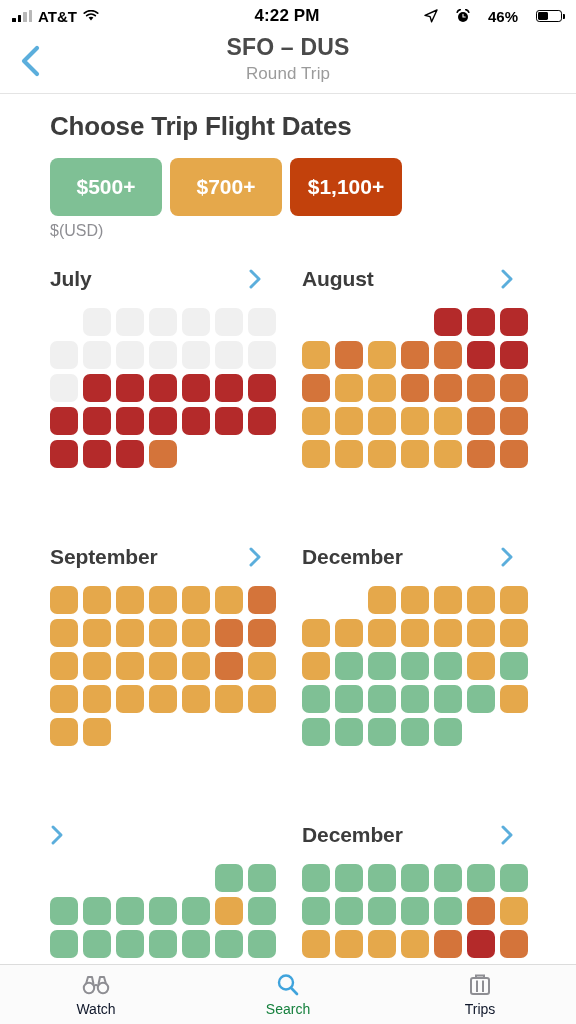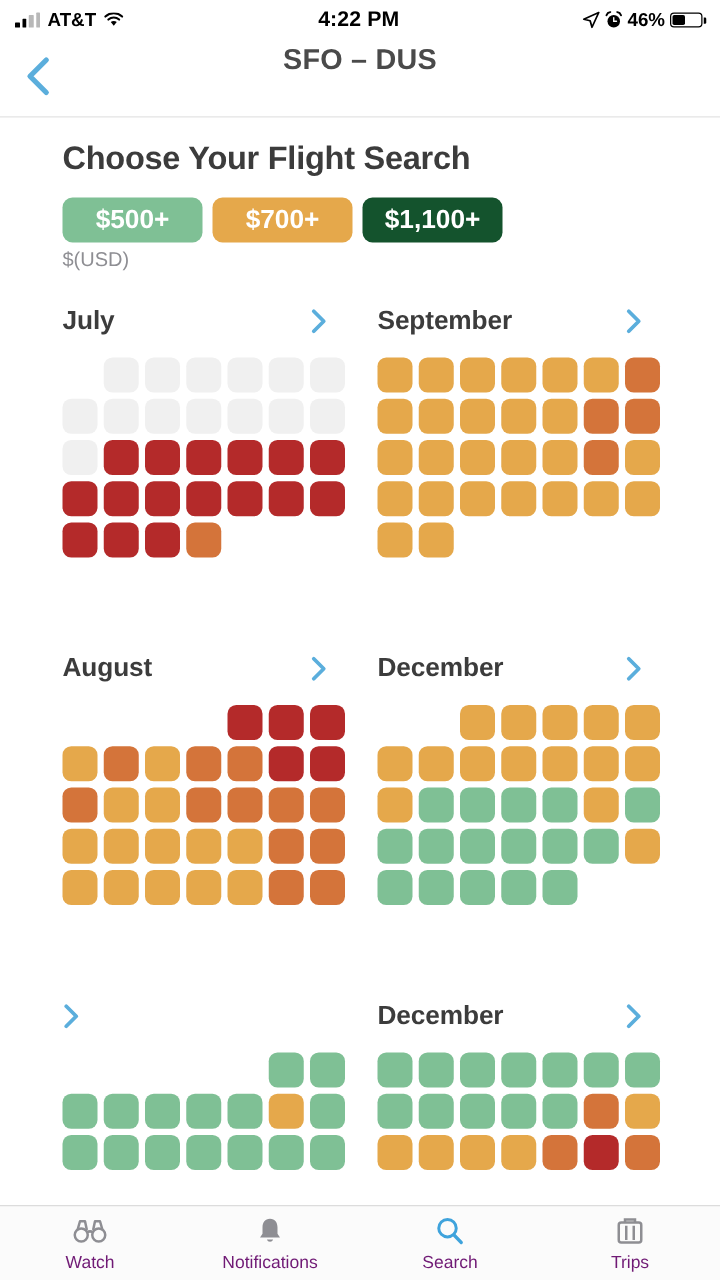--- a/index.html
+++ b/index.html
@@ -12,21 +12,21 @@
     -webkit-font-smoothing:antialiased;
   }
 
   
   .statusbar {
     height:32px; display:flex; align-items:center;
     padding:0 14px 0 12px; font-size:16px; font-weight:700; color:#000;
   }
   .sb-left { display:flex; align-items:center; gap:6px; flex:1; }
   .sb-center { font-size:17px; font-weight:700; letter-spacing:.1px; }
-  .sb-right { display:flex; align-items:center; gap:4px; flex:1; justify-content:flex-end; }
+  .sb-right { display:flex; align-items:center; gap:18px; flex:1; justify-content:flex-end; }
   .signal { display:flex; align-items:flex-end; gap:2px; height:12px; }
   .signal i { width:3.5px; background:#000; border-radius:.5px; display:block; }
   .signal i:nth-child(1){height:4px}
   .signal i:nth-child(2){height:7px}
   .signal i:nth-child(3){height:10px;background:#b8b8b8}
   .signal i:nth-child(4){height:12px;background:#b8b8b8}
   .carrier { font-size:15px; font-weight:600; }
   .wifi { width:16px; height:12px; position:relative; }
   .wifi svg { width:16px; height:12px; display:block; }
   .loc svg, .alarm svg { display:block; }
@@ -55,21 +55,21 @@
   .nav-sub { font-size:17px; color:#9b9b9b; margin-top:3px; letter-spacing:.1px; }
 
   
   .content { position:absolute; top:95px; left:0; right:0; bottom:60px; overflow:hidden; }
   .page-title {
     font-size:26px; font-weight:700; color:#3c3c3c; letter-spacing:-.2px;
     padding:16px 0 0 50px;
   }
   .legend { display:flex; gap:8px; padding:16px 0 0 50px; }
   .chip {
-    height:36px; width:112px; border-radius:8px; color:#fff;
+    height:58px; width:112px; border-radius:8px; color:#fff;
     font-size:21px; font-weight:700; display:flex;
     align-items:center; justify-content:center; cursor:pointer;
   }
   .usd { font-size:16px; color:#8e8e93; padding:6px 0 0 50px; }
 
   
   .months {
     margin-top:24px;
     display:grid; grid-template-columns:252px 252px;
     column-gap:0px; row-gap:0px; padding-left:50px;
@@ -92,22 +92,22 @@
   
   .tabbar {
     position:absolute; left:0; right:0; bottom:0; height:60px;
     background:#fbfbfb; border-top:1px solid #dcdcdc;
     display:flex; align-items:center;
   }
   .tab {
     flex:1; display:flex; flex-direction:column; align-items:center;
     justify-content:center; gap:3px; cursor:pointer; height:100%;
   }
-  .tab-label { font-size:14px; color:#701a75; }
-  .tab.active .tab-label { color:#701a75; }
+  .tab-label { font-size:14px; color:#0f172a; }
+  .tab.active .tab-label { color:#15803d; }
   .tab-icon { height:26px; display:flex; align-items:center; justify-content:center; }
 </style>
 </head>
 <body>
 
 <div class="statusbar">
   <div class="sb-left">
     <span class="signal">
         <i></i>
         <i></i>
@@ -146,30 +146,31 @@
 </div>
 
 <div class="navbar">
   <div class="back-btn">
     <svg width="26" height="34" viewBox="0 0 26 34">
         <path d="M19 4 L6 17 L19 30" fill="none" stroke="#5BAEDC" stroke-width="4.2" stroke-linecap="round" stroke-linejoin="round"></path>
       </svg>
   </div>
   <div class="nav-titles">
     <div class="nav-title">SFO – DUS</div>
+    <div class="nav-sub">Round Trip</div>
   </div>
 </div>
 
 <div class="content">
-  <div class="page-title">Choose Your Flight Search</div>
+  <div class="page-title">Choose Trip Flight Dates</div>
 
   <div class="legend" id="legend">
       <div class="chip" style="background: rgb(127, 192, 149);">$500+</div>
       <div class="chip" style="background: rgb(229, 168, 75);">$700+</div>
-      <div class="chip" style="background: #14532d;">$1,100+</div>
+      <div class="chip" style="background: #c2410c;">$1,100+</div>
     </div>
   <div class="usd">$(USD)</div>
 
   <div class="months" id="months">
       <div class="month">
         <div class="month-head">
           <span class="month-name">July</span>
           <span class="chev-right">
             <svg width="14" height="22" viewBox="0 0 14 22">
               <path d="M3 3 L11 11 L3 19" fill="none" stroke="#5BAEDC" stroke-width="3" stroke-linecap="round" stroke-linejoin="round"></path>
@@ -209,20 +210,67 @@
           <div class="cell" style="background: rgb(180, 42, 42);"></div>
           <div class="cell" style="background: rgb(180, 42, 42);"></div>
           <div class="cell" style="background: rgb(212, 116, 58);"></div>
           <div class="cell blank"></div>
           <div class="cell blank"></div>
           <div class="cell blank"></div>
         </div>
       </div>
       <div class="month">
         <div class="month-head">
+          <span class="month-name">August</span>
+          <span class="chev-right">
+            <svg width="14" height="22" viewBox="0 0 14 22">
+              <path d="M3 3 L11 11 L3 19" fill="none" stroke="#5BAEDC" stroke-width="3" stroke-linecap="round" stroke-linejoin="round"></path>
+            </svg>
+          </span>
+        </div>
+        <div class="grid">
+          <div class="cell blank"></div>
+          <div class="cell blank"></div>
+          <div class="cell blank"></div>
+          <div class="cell blank"></div>
+          <div class="cell" style="background: rgb(180, 42, 42);"></div>
+          <div class="cell" style="background: rgb(180, 42, 42);"></div>
+          <div class="cell" style="background: rgb(180, 42, 42);"></div>
+          <div class="cell" style="background: rgb(229, 168, 75);"></div>
+          <div class="cell" style="background: rgb(212, 116, 58);"></div>
+          <div class="cell" style="background: rgb(229, 168, 75);"></div>
+          <div class="cell" style="background: rgb(212, 116, 58);"></div>
+          <div class="cell" style="background: rgb(212, 116, 58);"></div>
+          <div class="cell" style="background: rgb(180, 42, 42);"></div>
+          <div class="cell" style="background: rgb(180, 42, 42);"></div>
+          <div class="cell" style="background: rgb(212, 116, 58);"></div>
+          <div class="cell" style="background: rgb(229, 168, 75);"></div>
+          <div class="cell" style="background: rgb(229, 168, 75);"></div>
+          <div class="cell" style="background: rgb(212, 116, 58);"></div>
+          <div class="cell" style="background: rgb(212, 116, 58);"></div>
+          <div class="cell" style="background: rgb(212, 116, 58);"></div>
+          <div class="cell" style="background: rgb(212, 116, 58);"></div>
+          <div class="cell" style="background: rgb(229, 168, 75);"></div>
+          <div class="cell" style="background: rgb(229, 168, 75);"></div>
+          <div class="cell" style="background: rgb(229, 168, 75);"></div>
+          <div class="cell" style="background: rgb(229, 168, 75);"></div>
+          <div class="cell" style="background: rgb(229, 168, 75);"></div>
+          <div class="cell" style="background: rgb(212, 116, 58);"></div>
+          <div class="cell" style="background: rgb(212, 116, 58);"></div>
+          <div class="cell" style="background: rgb(229, 168, 75);"></div>
+          <div class="cell" style="background: rgb(229, 168, 75);"></div>
+          <div class="cell" style="background: rgb(229, 168, 75);"></div>
+          <div class="cell" style="background: rgb(229, 168, 75);"></div>
+          <div class="cell" style="background: rgb(229, 168, 75);"></div>
+          <div class="cell" style="background: rgb(212, 116, 58);"></div>
+          <div class="cell" style="background: rgb(212, 116, 58);"></div>
+        </div>
+      </div>
+      <div class="month">
+        <div class="month-head">
           <span class="month-name">September</span>
           <span class="chev-right">
             <svg width="14" height="22" viewBox="0 0 14 22">
               <path d="M3 3 L11 11 L3 19" fill="none" stroke="#5BAEDC" stroke-width="3" stroke-linecap="round" stroke-linejoin="round"></path>
             </svg>
           </span>
         </div>
         <div class="grid">
           <div class="cell" style="background: rgb(229, 168, 75);"></div>
           <div class="cell" style="background: rgb(229, 168, 75);"></div>
@@ -252,67 +300,20 @@
           <div class="cell" style="background: rgb(229, 168, 75);"></div>
           <div class="cell" style="background: rgb(229, 168, 75);"></div>
           <div class="cell" style="background: rgb(229, 168, 75);"></div>
           <div class="cell" style="background: rgb(229, 168, 75);"></div>
           <div class="cell" style="background: rgb(229, 168, 75);"></div>
           <div class="cell blank"></div>
           <div class="cell blank"></div>
           <div class="cell blank"></div>
           <div class="cell blank"></div>
           <div class="cell blank"></div>
-        </div>
-      </div>
-      <div class="month">
-        <div class="month-head">
-          <span class="month-name">August</span>
-          <span class="chev-right">
-            <svg width="14" height="22" viewBox="0 0 14 22">
-              <path d="M3 3 L11 11 L3 19" fill="none" stroke="#5BAEDC" stroke-width="3" stroke-linecap="round" stroke-linejoin="round"></path>
-            </svg>
-          </span>
-        </div>
-        <div class="grid">
-          <div class="cell blank"></div>
-          <div class="cell blank"></div>
-          <div class="cell blank"></div>
-          <div class="cell blank"></div>
-          <div class="cell" style="background: rgb(180, 42, 42);"></div>
-          <div class="cell" style="background: rgb(180, 42, 42);"></div>
-          <div class="cell" style="background: rgb(180, 42, 42);"></div>
-          <div class="cell" style="background: rgb(229, 168, 75);"></div>
-          <div class="cell" style="background: rgb(212, 116, 58);"></div>
-          <div class="cell" style="background: rgb(229, 168, 75);"></div>
-          <div class="cell" style="background: rgb(212, 116, 58);"></div>
-          <div class="cell" style="background: rgb(212, 116, 58);"></div>
-          <div class="cell" style="background: rgb(180, 42, 42);"></div>
-          <div class="cell" style="background: rgb(180, 42, 42);"></div>
-          <div class="cell" style="background: rgb(212, 116, 58);"></div>
-          <div class="cell" style="background: rgb(229, 168, 75);"></div>
-          <div class="cell" style="background: rgb(229, 168, 75);"></div>
-          <div class="cell" style="background: rgb(212, 116, 58);"></div>
-          <div class="cell" style="background: rgb(212, 116, 58);"></div>
-          <div class="cell" style="background: rgb(212, 116, 58);"></div>
-          <div class="cell" style="background: rgb(212, 116, 58);"></div>
-          <div class="cell" style="background: rgb(229, 168, 75);"></div>
-          <div class="cell" style="background: rgb(229, 168, 75);"></div>
-          <div class="cell" style="background: rgb(229, 168, 75);"></div>
-          <div class="cell" style="background: rgb(229, 168, 75);"></div>
-          <div class="cell" style="background: rgb(229, 168, 75);"></div>
-          <div class="cell" style="background: rgb(212, 116, 58);"></div>
-          <div class="cell" style="background: rgb(212, 116, 58);"></div>
-          <div class="cell" style="background: rgb(229, 168, 75);"></div>
-          <div class="cell" style="background: rgb(229, 168, 75);"></div>
-          <div class="cell" style="background: rgb(229, 168, 75);"></div>
-          <div class="cell" style="background: rgb(229, 168, 75);"></div>
-          <div class="cell" style="background: rgb(229, 168, 75);"></div>
-          <div class="cell" style="background: rgb(212, 116, 58);"></div>
-          <div class="cell" style="background: rgb(212, 116, 58);"></div>
         </div>
       </div>
       <div class="month">
         <div class="month-head">
           <span class="month-name">December</span>
           <span class="chev-right">
             <svg width="14" height="22" viewBox="0 0 14 22">
               <path d="M3 3 L11 11 L3 19" fill="none" stroke="#5BAEDC" stroke-width="3" stroke-linecap="round" stroke-linejoin="round"></path>
             </svg>
           </span>
@@ -429,29 +430,20 @@
         <svg width="28" height="24" viewBox="0 0 28 24">
           <circle cx="7" cy="15" r="5.2" fill="none" stroke="#8e8e93" stroke-width="2"></circle>
           <circle cx="21" cy="15" r="5.2" fill="none" stroke="#8e8e93" stroke-width="2"></circle>
           <path d="M4 11 L6 4 H10 L11.5 11" fill="none" stroke="#8e8e93" stroke-width="2" stroke-linejoin="round"></path>
           <path d="M24 11 L22 4 H18 L16.5 11" fill="none" stroke="#8e8e93" stroke-width="2" stroke-linejoin="round"></path>
           <path d="M11.5 13 Q14 11.2 16.5 13" fill="none" stroke="#8e8e93" stroke-width="2"></path>
         </svg>
       </span>
       <span class="tab-label">Watch</span>
     </div>
-    <div class="tab">
-      <span class="tab-icon">
-        <svg width="22" height="24" viewBox="0 0 22 24">
-          <path d="M11 2 C7 2 5 5 5 9 v5 l-2 3 h16 l-2 -3 V9 C17 5 15 2 11 2 Z" fill="#8e8e93"></path>
-          <path d="M8.5 18.5 a2.6 2.6 0 0 0 5 0" fill="#8e8e93"></path>
-        </svg>
-      </span>
-      <span class="tab-label">Notifications</span>
-    </div>
     <div class="tab active">
       <span class="tab-icon">
         <svg width="24" height="24" viewBox="0 0 24 24">
           <circle cx="10" cy="9.5" r="7" fill="none" stroke="#3FA3DC" stroke-width="2.4"></circle>
           <path d="M15.2 15 L21 21" stroke="#3FA3DC" stroke-width="2.6" stroke-linecap="round"></path>
         </svg>
       </span>
       <span class="tab-label">Search</span>
     </div>
     <div class="tab">

